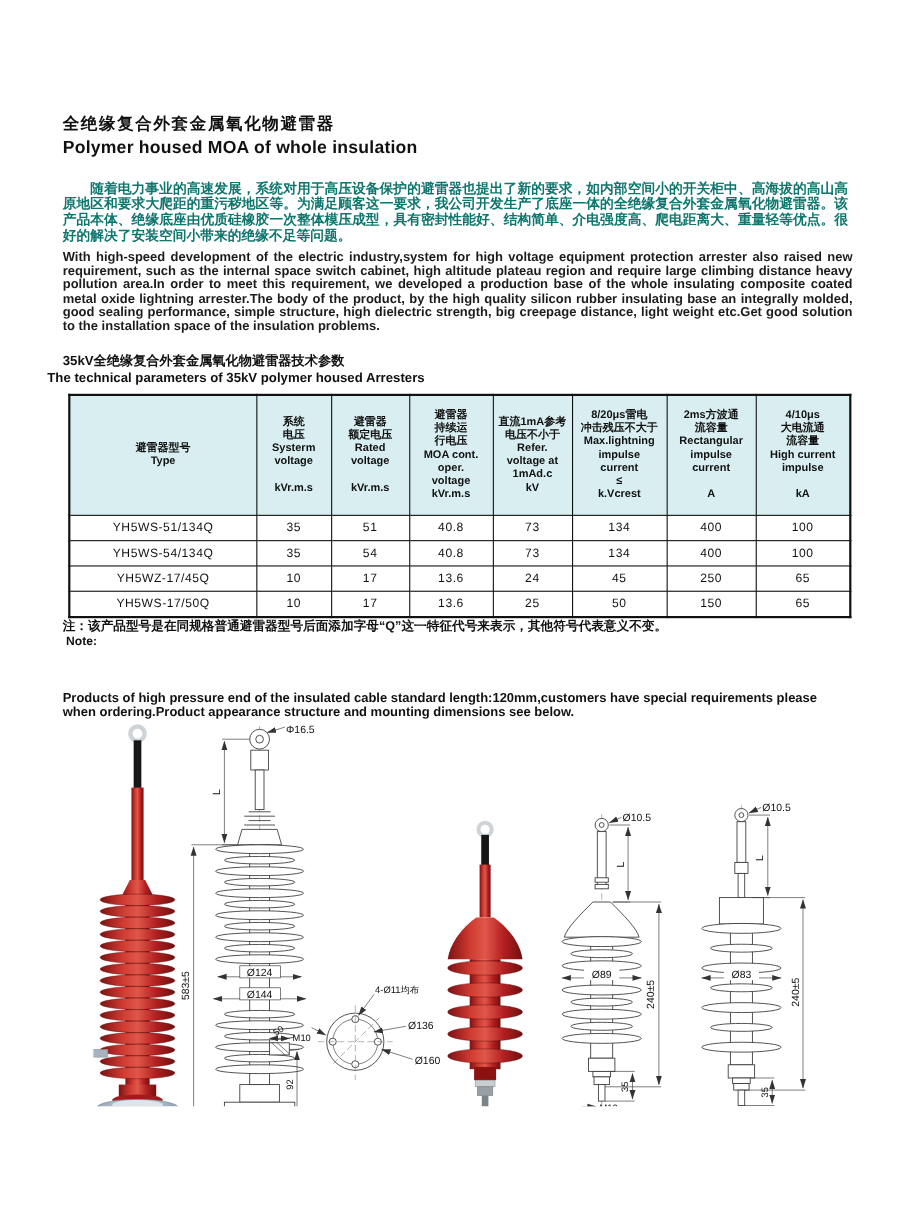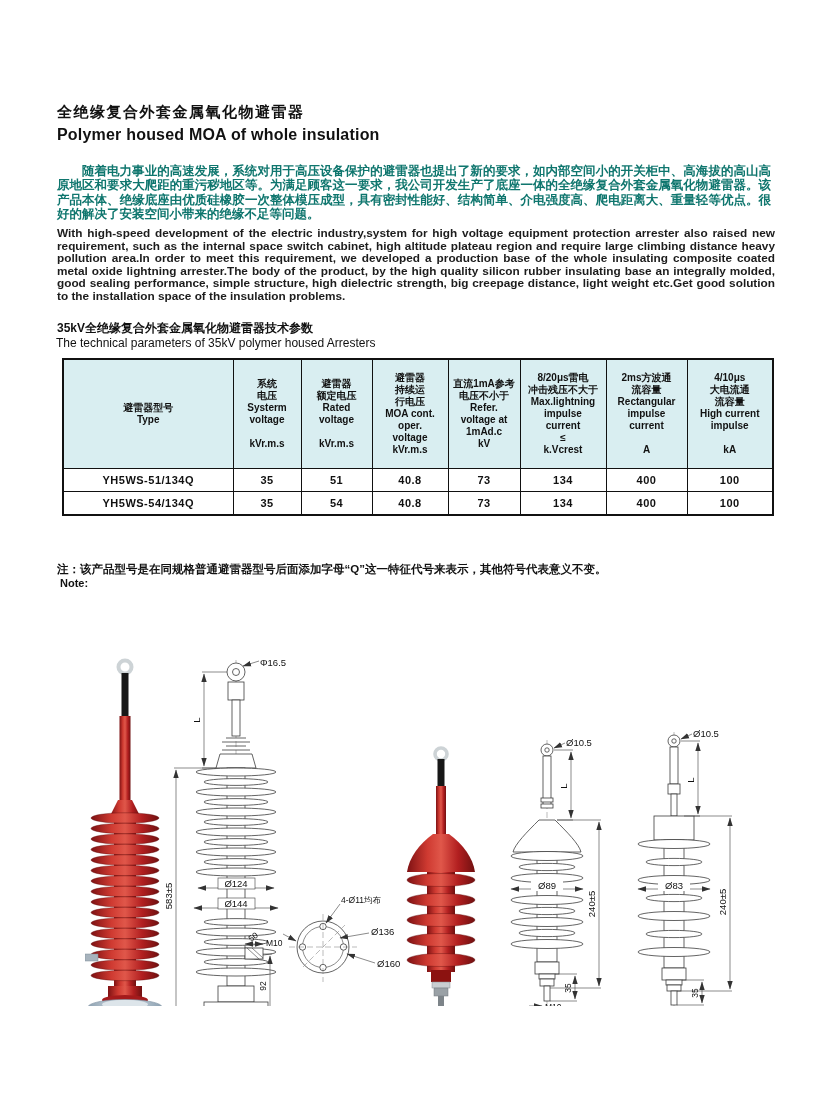--- a/index.html
+++ b/index.html
@@ -4,25 +4,25 @@
 <style>
   html,body{margin:0;padding:0;background:#ffffff;}
   body{font-family:"Liberation Sans","DejaVu Sans",sans-serif;color:#111;}
   #page{position:relative;width:827px;height:1006px;background:#fff;overflow:hidden;padding-left:15px;}
   .abs{position:absolute;}
   .zh-title{left:57px;top:103px;font-size:15px;font-weight:bold;letter-spacing:1.5px;}
   .en-title{left:57px;top:126px;font-size:16px;font-weight:bold;letter-spacing:0.2px;}
   .zh-para{left:57px;top:164px;width:714px;font-size:12.5px;line-height:14.3px;text-align:justify;text-indent:2em;font-weight:bold;color:#0f766e;}
   .en-para{left:57px;top:227px;width:718px;font-size:11.8px;line-height:12.5px;text-align:justify;font-weight:bold;color:#1c1c1c;}
   .cap-zh{left:57px;top:320px;font-size:12px;font-weight:bold;}
-  .cap-en{left:56px;top:336px;font-size:12px;font-weight:normal;}
+  .cap-en{left:43px;top:336px;font-size:12px;font-weight:bold;}
   table.params{position:absolute;left:62px;top:358px;width:710px;border-collapse:collapse;table-layout:fixed;border:2px solid #111;}
   table.params th,table.params td{border:1px solid #111;text-align:center;vertical-align:middle;padding:0;}
   table.params th{background:#d9eef1;font-size:10px;font-weight:bold;line-height:12px;white-space:pre-line;height:108px;}
-  table.params td{font-size:11px;font-weight:bold;height:22px;letter-spacing:0.5px;}
+  table.params td{font-size:11px;font-weight:normal;height:22px;letter-spacing:0.5px;}
   .note-zh{left:57px;top:562px;font-size:11.5px;font-weight:bold;}
   .note-en{left:60px;top:577px;font-size:11px;font-weight:bold;}
   .cable-zh{left:57px;top:610px;font-size:12px;font-weight:bold;}
   .cable-en{left:57px;top:628px;width:718px;font-size:11.8px;line-height:12.5px;font-weight:bold;}
   .fig-label{font-size:13px;font-weight:bold;letter-spacing:0.5px;}
   svg text{font-family:"Liberation Sans","DejaVu Sans",sans-serif;fill:#111;}
   .dim{font-size:9.5px;}
   .dim-s{font-size:8.5px;}
   .ln{stroke:#3c3c3c;stroke-width:0.8;fill:none;}
   .lnt{stroke:#3c3c3c;stroke-width:0.6;fill:none;}
@@ -137,25 +137,46 @@
     <tr>
       <td>YH5WS-54/134Q</td>
       <td>35</td>
       <td>54</td>
       <td>40.8</td>
       <td>73</td>
       <td>134</td>
       <td>400</td>
       <td>100</td>
     </tr>
+    <tr>
+      <td>YH5WZ-17/45Q</td>
+      <td>10</td>
+      <td>17</td>
+      <td>13.6</td>
+      <td>24</td>
+      <td>45</td>
+      <td>250</td>
+      <td>65</td>
+    </tr>
+    <tr>
+      <td>YH5WS-17/50Q</td>
+      <td>10</td>
+      <td>17</td>
+      <td>13.6</td>
+      <td>25</td>
+      <td>50</td>
+      <td>150</td>
+      <td>65</td>
+    </tr>
   </tbody>
     </table>
 
   <div class="abs note-zh">注：该产品型号是在同规格普通避雷器型号后面添加字母“Q”这一特征代号来表示，其他符号代表意义不变。</div>
   <div class="abs note-en">Note:</div>
+  <div class="abs cable-en">Products of high pressure end of the insulated cable standard length:120mm,customers have special requirements please when ordering.Product appearance structure and mounting dimensions see below.</div>
 
   <svg class="abs" style="left:85px;top:656px;" width="80" height="362" viewBox="0 0 80 362">
     <g>
       <circle cx="40" cy="11" r="6.5" fill="#ffffff" stroke="#cdd3d6" stroke-width="4"></circle>
       <rect x="36.5" y="17" width="7" height="45" fill="#171717"></rect>
       <rect x="34.5" y="60" width="11" height="84" fill="url(#redG)"></rect>
       <polygon points="33,144 47,144 55,160 25,160" fill="url(#redG)"></polygon>
       <rect x="29" y="158" width="22" height="176" fill="url(#redG)"></rect>
       <ellipse cx="40" cy="162" rx="34" ry="5.2" fill="url(#redG)" stroke="#5f0c0c" stroke-width="0.4"></ellipse>
       <ellipse cx="40" cy="172.5" rx="34" ry="5.2" fill="url(#redG)" stroke="#5f0c0c" stroke-width="0.4"></ellipse>

